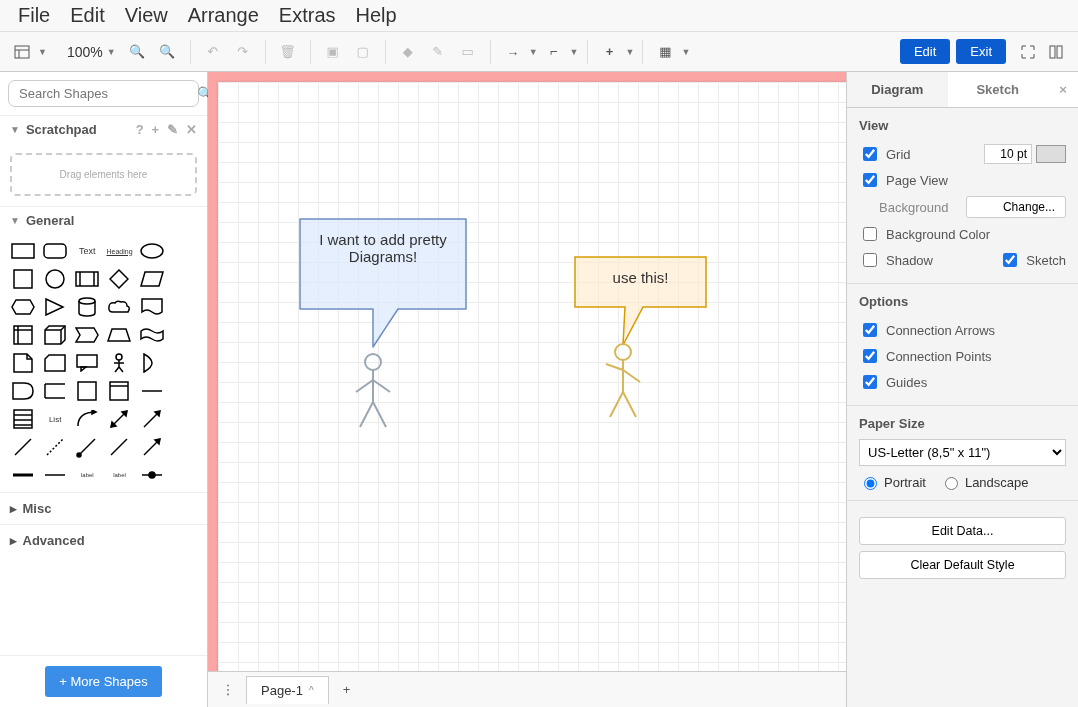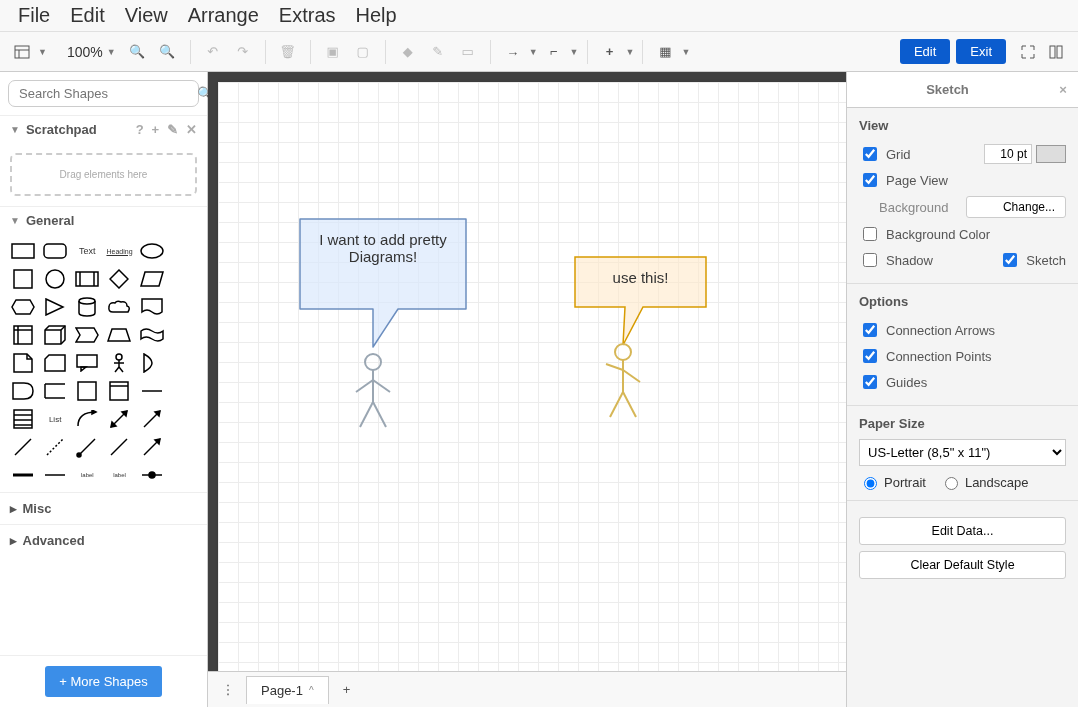--- a/index.html
+++ b/index.html
@@ -17,21 +17,21 @@
   .search-box input { border:none; outline:none; flex:1; font-size:13px; }
   .panel-header { padding: 6px 10px; font-weight:600; font-size:13px; display:flex; align-items:center; gap:6px; border-top:1px solid #eee; cursor:pointer; color:#555;}
   .panel-header .caret { font-size:10px; color:#888;}
   .scratchpad-body { padding:10px; }
   .drag-zone { border:2px dashed #ccc; border-radius:6px; padding:14px; text-align:center; color:#aaa; font-size:10px;}
   .shapes-grid { padding:6px 10px; display:grid; grid-template-columns:repeat(6, 1fr); gap:6px; overflow-y:auto; }
   .shape-cell { width:26px; height:22px; display:flex; align-items:center; justify-content:center; cursor:pointer;}
   .shape-cell svg { stroke:#000; fill:none; stroke-width:1.5; }
   .more-shapes-wrap { padding:10px; text-align:center; border-top:1px solid #eee; margin-top:auto;}
   .more-shapes-btn { background:#3b8ee8; color:#fff; border:none; padding:8px 14px; border-radius:3px; font-size:13px; cursor:pointer; }
-  .canvas-area { flex:1; position:relative; background:#404040; overflow:hidden; display:flex; flex-direction:column;}
+  .canvas-area { flex:1; position:relative; background:#fca5a5; overflow:hidden; display:flex; flex-direction:column;}
   .canvas-scroll { flex:1; overflow:auto; position:relative; padding:10px; }
   .paper { position:relative; width:780px; height:600px; background:#fff; box-shadow:0 0 3px rgba(0,0,0,0.15);
            background-image: linear-gradient(#ececec 1px, transparent 1px), linear-gradient(90deg, #ececec 1px, transparent 1px);
            background-size: 20px 20px; }
   .callout { position:absolute; font-family: "Comic Sans MS", cursive; font-size:15px; text-align:center; }
   .callout-blue { left:80px; top:135px; width:170px; height:110px; }
   .callout-orange { left:355px; top:173px; width:135px; height:70px; }
   .cube { position:absolute; left:250px; top:250px; width:120px; height:120px; }
   .stick { position:absolute; }
   .tabs-bar { height:36px; background:#f8f8f8; border-top:1px solid #ccc; display:flex; align-items:center; padding:0 6px; gap:4px;}
@@ -462,20 +462,21 @@
       <div class="page-tab">
         <span>Page-1</span>
         <span style="font-size:10px;color:#888;">^</span>
       </div>
       <div class="toolbar-btn">+</div>
     </div>
   </div>
 
   <div class="sidebar-right">
     <div class="right-tabs">
+      <div class="right-tab active">Diagram</div>
       <div class="right-tab">Sketch</div>
       <div class="right-tab close">×</div>
     </div>
     <div class="section">
       <h4>View</h4>
       <div class="check-row">
         <input type="checkbox" checked="" style="">
         <span>Grid</span>
         <span style="margin-left:auto;display:flex;align-items:center;gap:4px;">
           <input class="grid-num" value="10 pt" style="">

